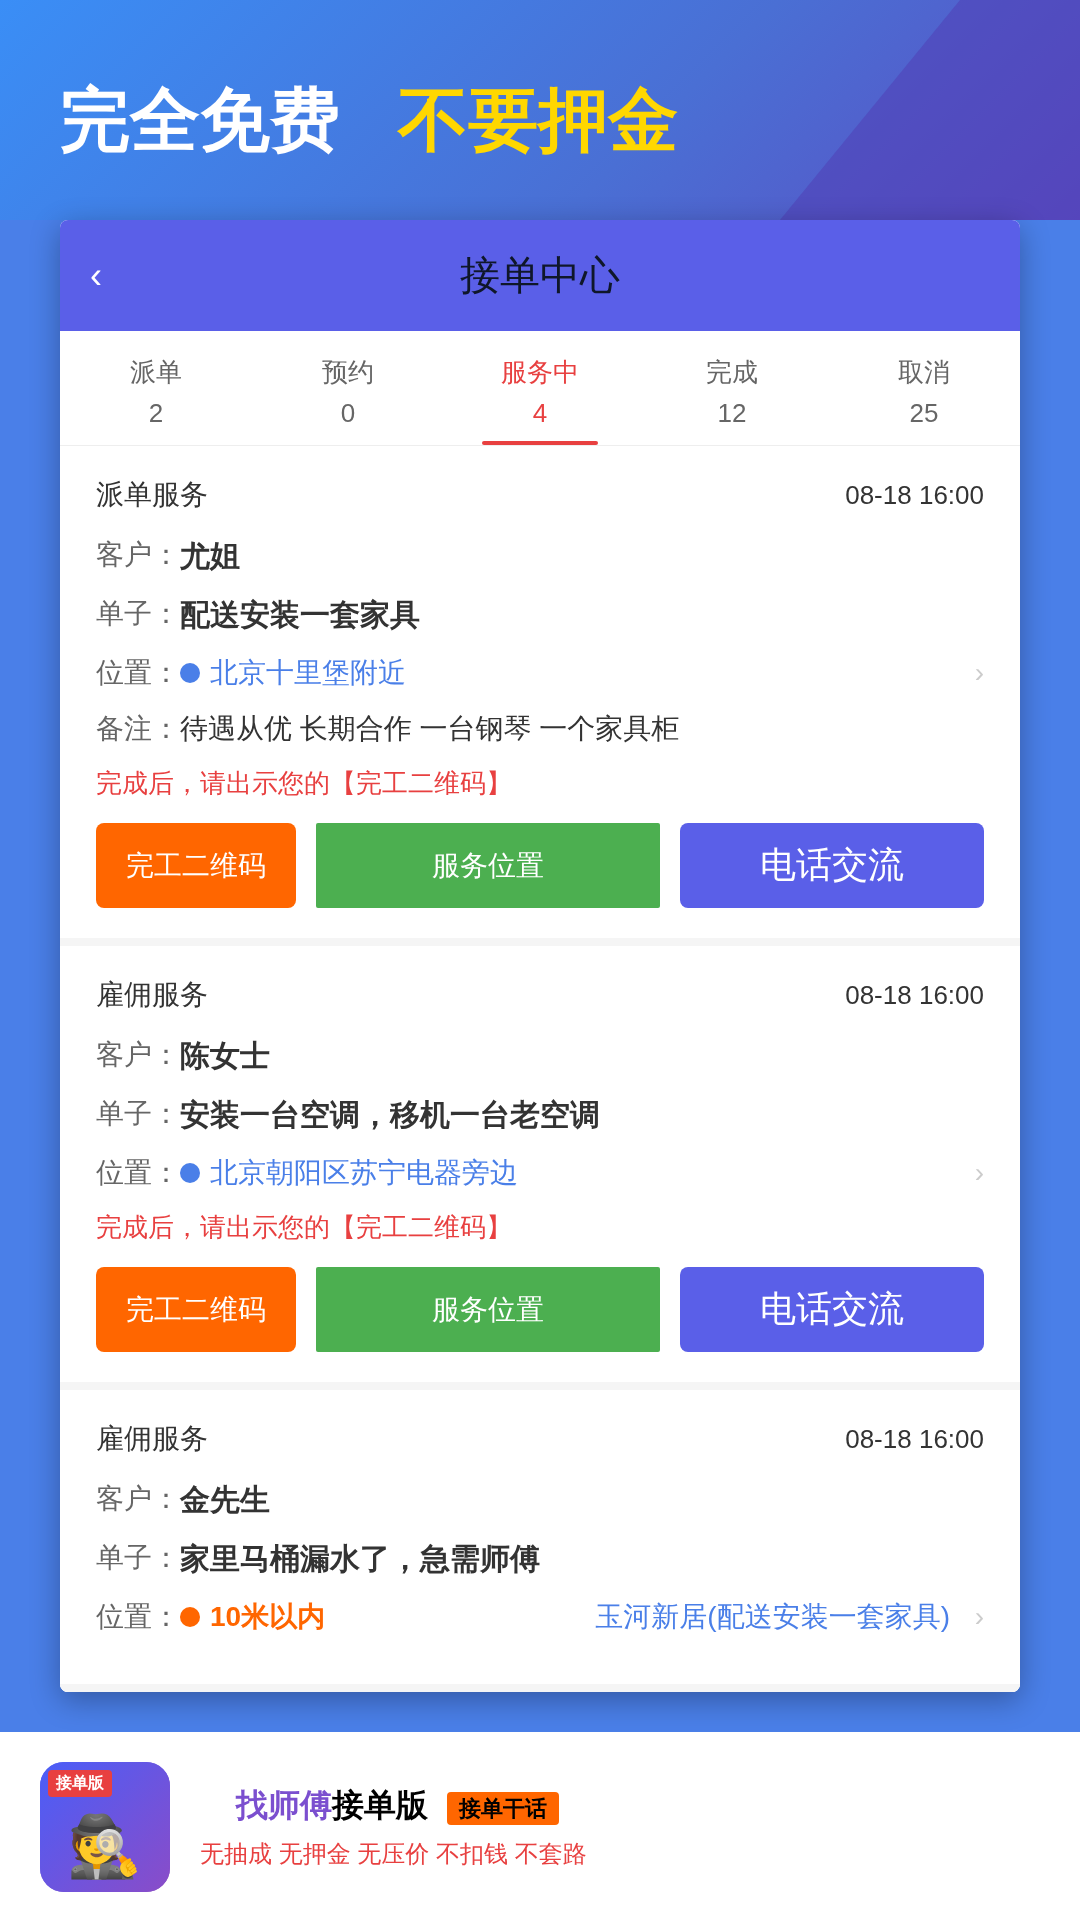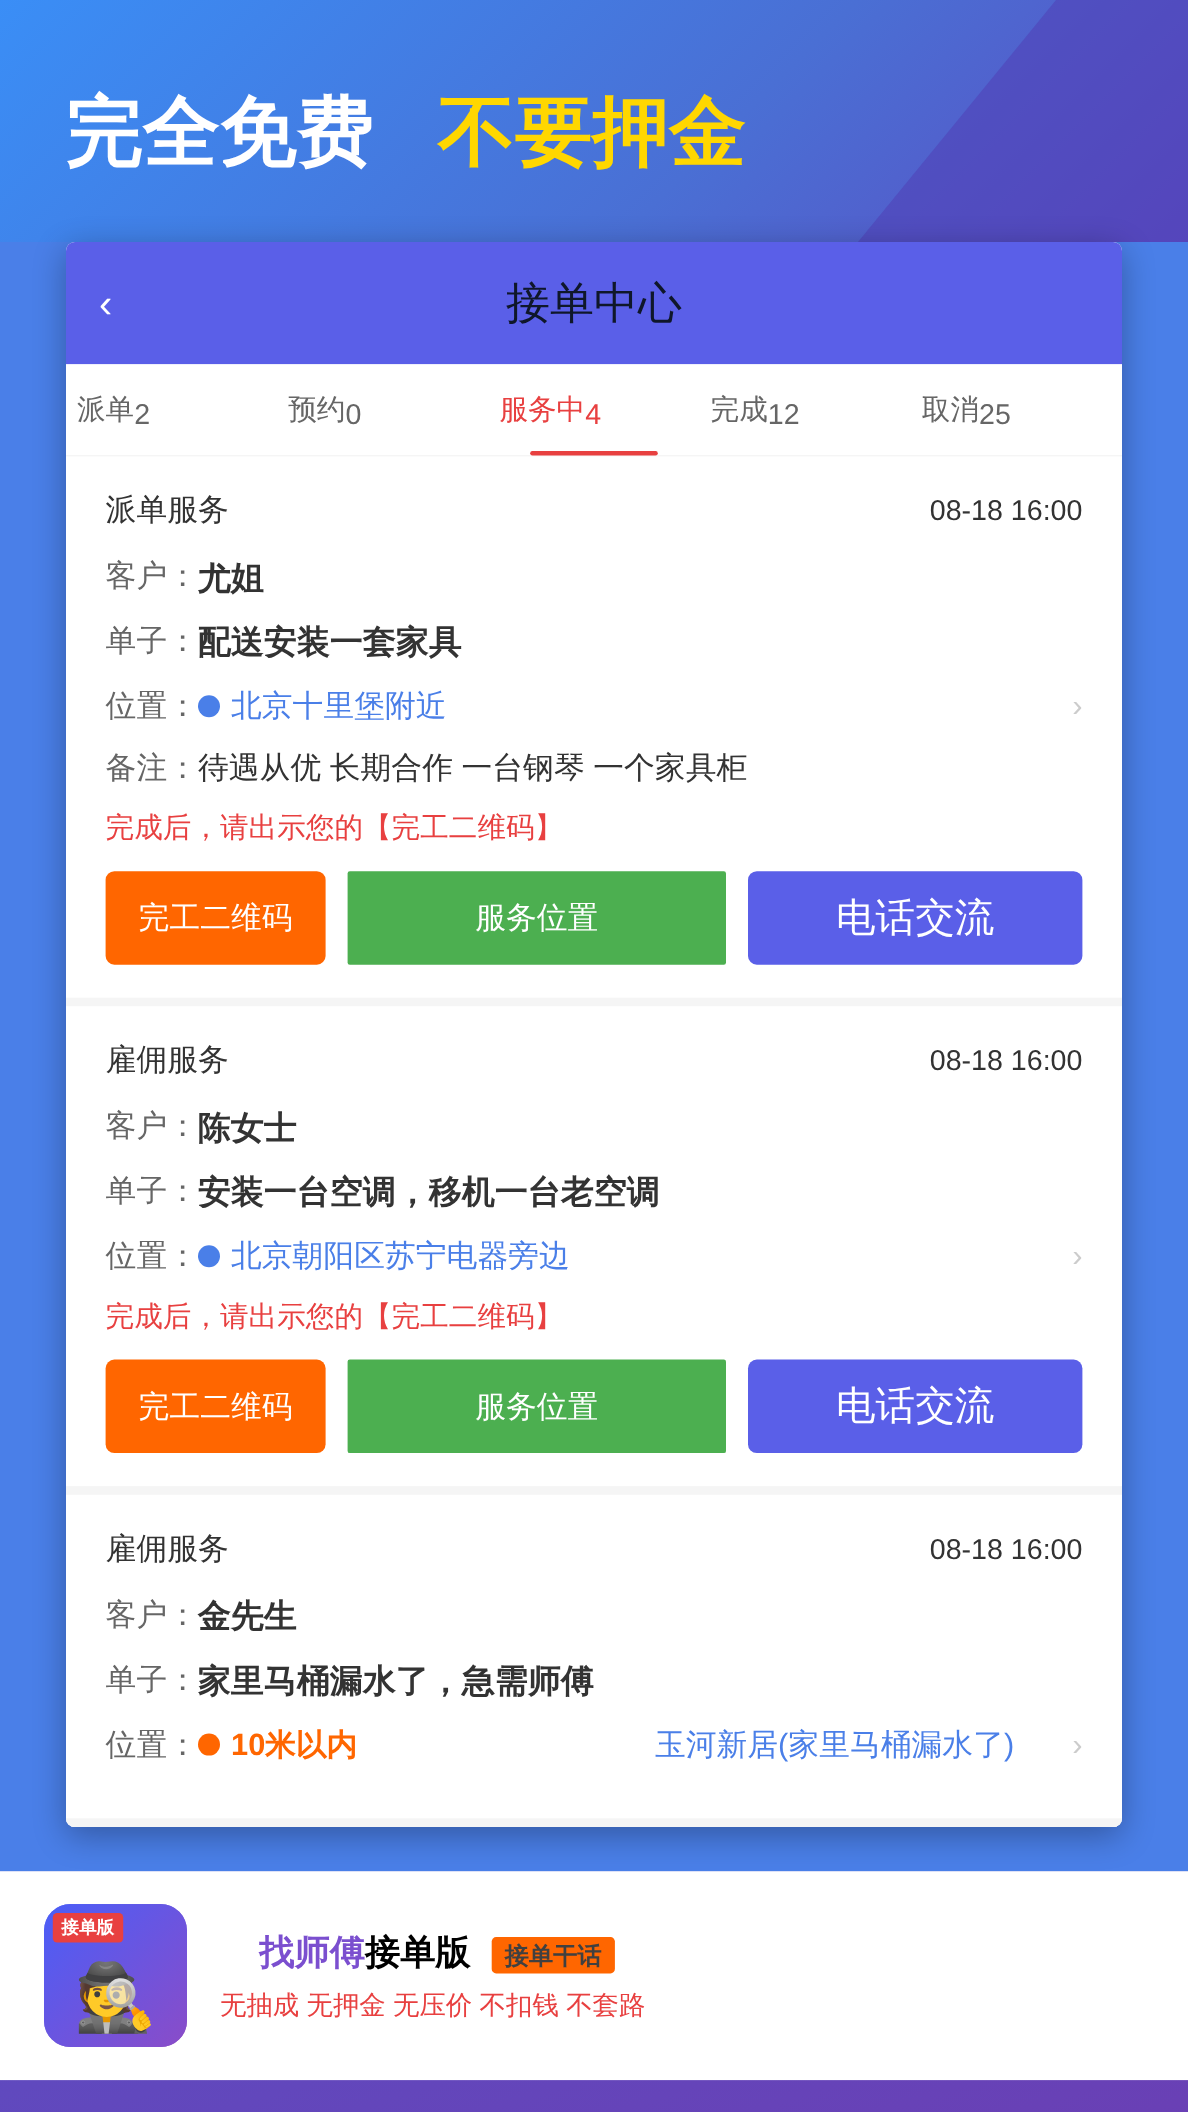--- a/index.html
+++ b/index.html
@@ -79,21 +79,21 @@
 
     
     .tabs {
       background: white;
       display: flex;
       border-bottom: 1px solid #eee;
     }
     .tab {
       flex: 1;
       display: flex;
-      flex-direction: row;
+      flex-direction: column;
       align-items: center;
       padding: 24px 10px 16px;
       position: relative;
       cursor: pointer;
     }
     .tab-label {
       font-size: 26px;
       color: #666;
       margin-bottom: 8px;
     }
@@ -306,21 +306,21 @@
       margin-bottom: 10px;
       font-weight: 700;
     }
     .banner-title .purple {
       color: #7b4fcf;
       font-weight: 900;
       margin-left: 36px;
     }
     .banner-title .orange-badge {
       background: #ff6600;
-      color: #404040;
+      color: #000000;
       font-size: 22px;
       padding: 4px 12px;
       border-radius: 4px;
       margin-left: 10px;
       font-weight: 700;
     }
     .banner-sub {
       font-size: 24px;
       color: #666;
     }
@@ -446,21 +446,21 @@
         </div>
         <div class="card-row">
           <span class="card-row-label">单子：</span>
           <span class="card-row-value order">家里马桶漏水了，急需师傅</span>
         </div>
         <div class="location-row">
           <span class="location-label">位置：</span>
           <div class="location-content">
             <span class="location-dot" style="background:#ff6600;"></span>
             <span class="location-text" style="color:#ff6600;font-weight:700;">10米以内</span>
-            <span class="location-text" style="color:#4a7fe8;margin-left:6px;">玉河新居(家里马桶漏水了)</span>
+            <span class="location-text" style="color:#4a7fe8;margin-left:6px;">玉河新居(配送安装一套家具)</span>
           </div>
           <span class="chevron">›</span>
         </div>
       </div>
 
     </div>
   </div>
 
   <div class="banner">
     <div class="banner-icon">

